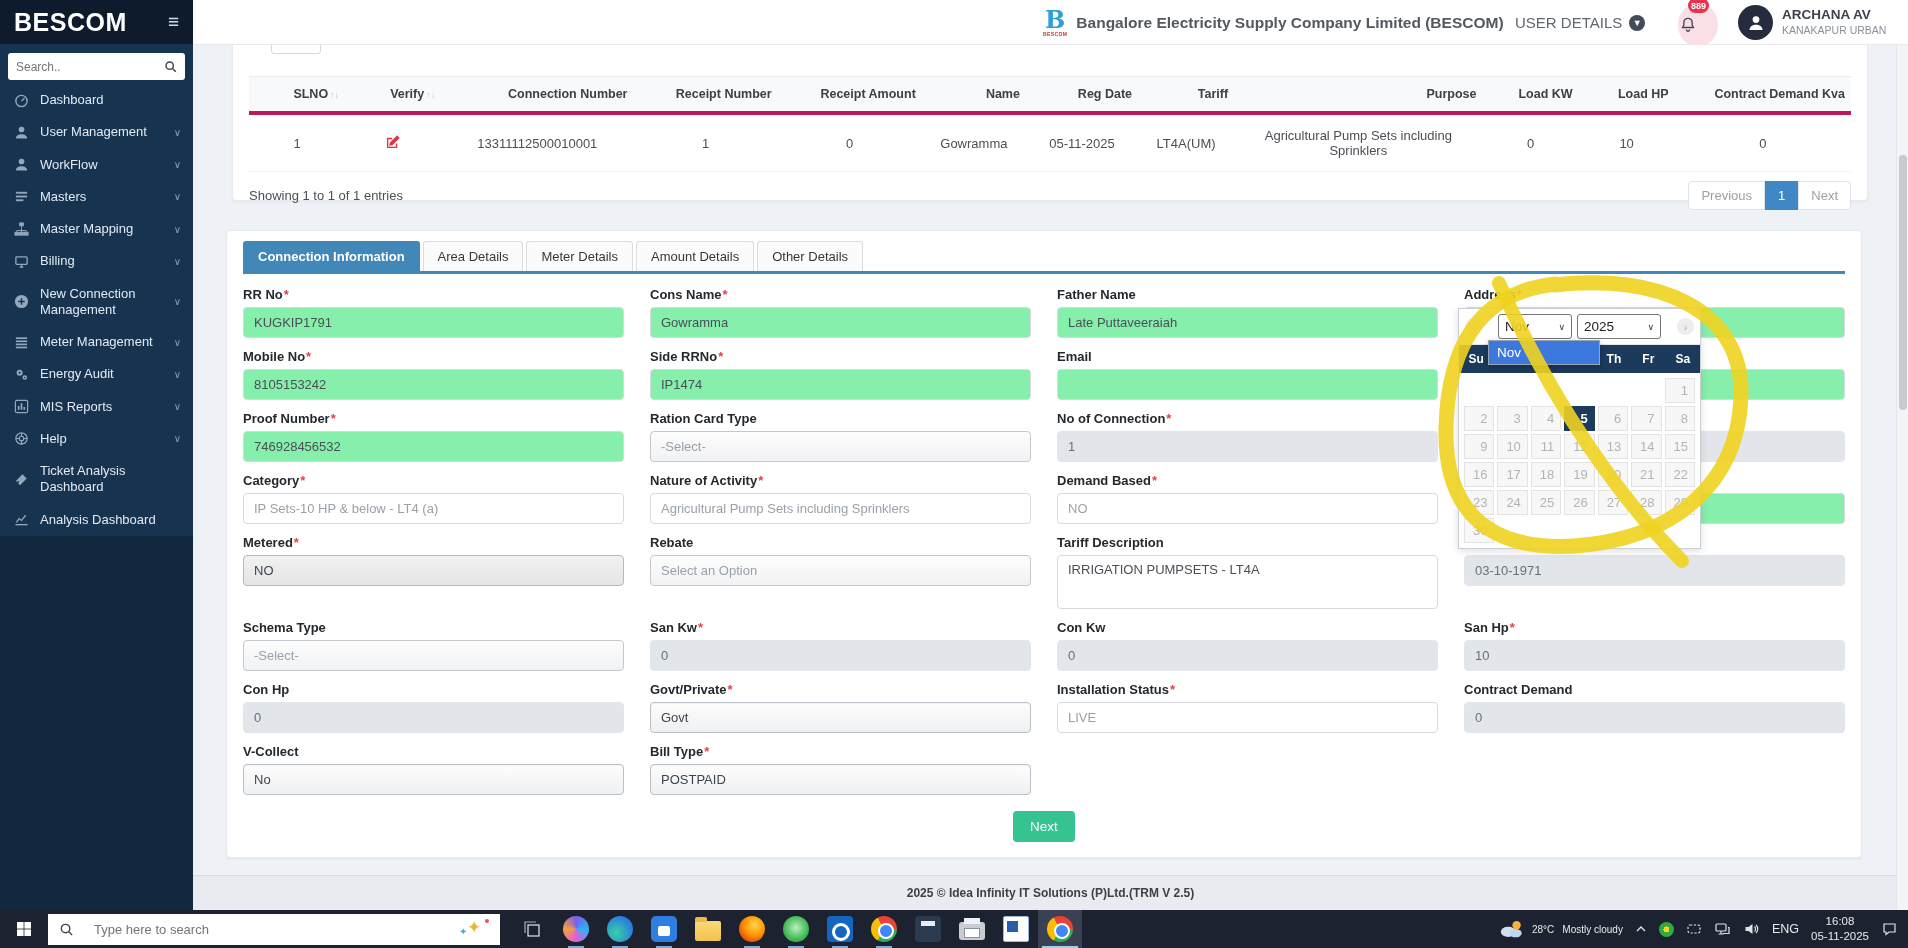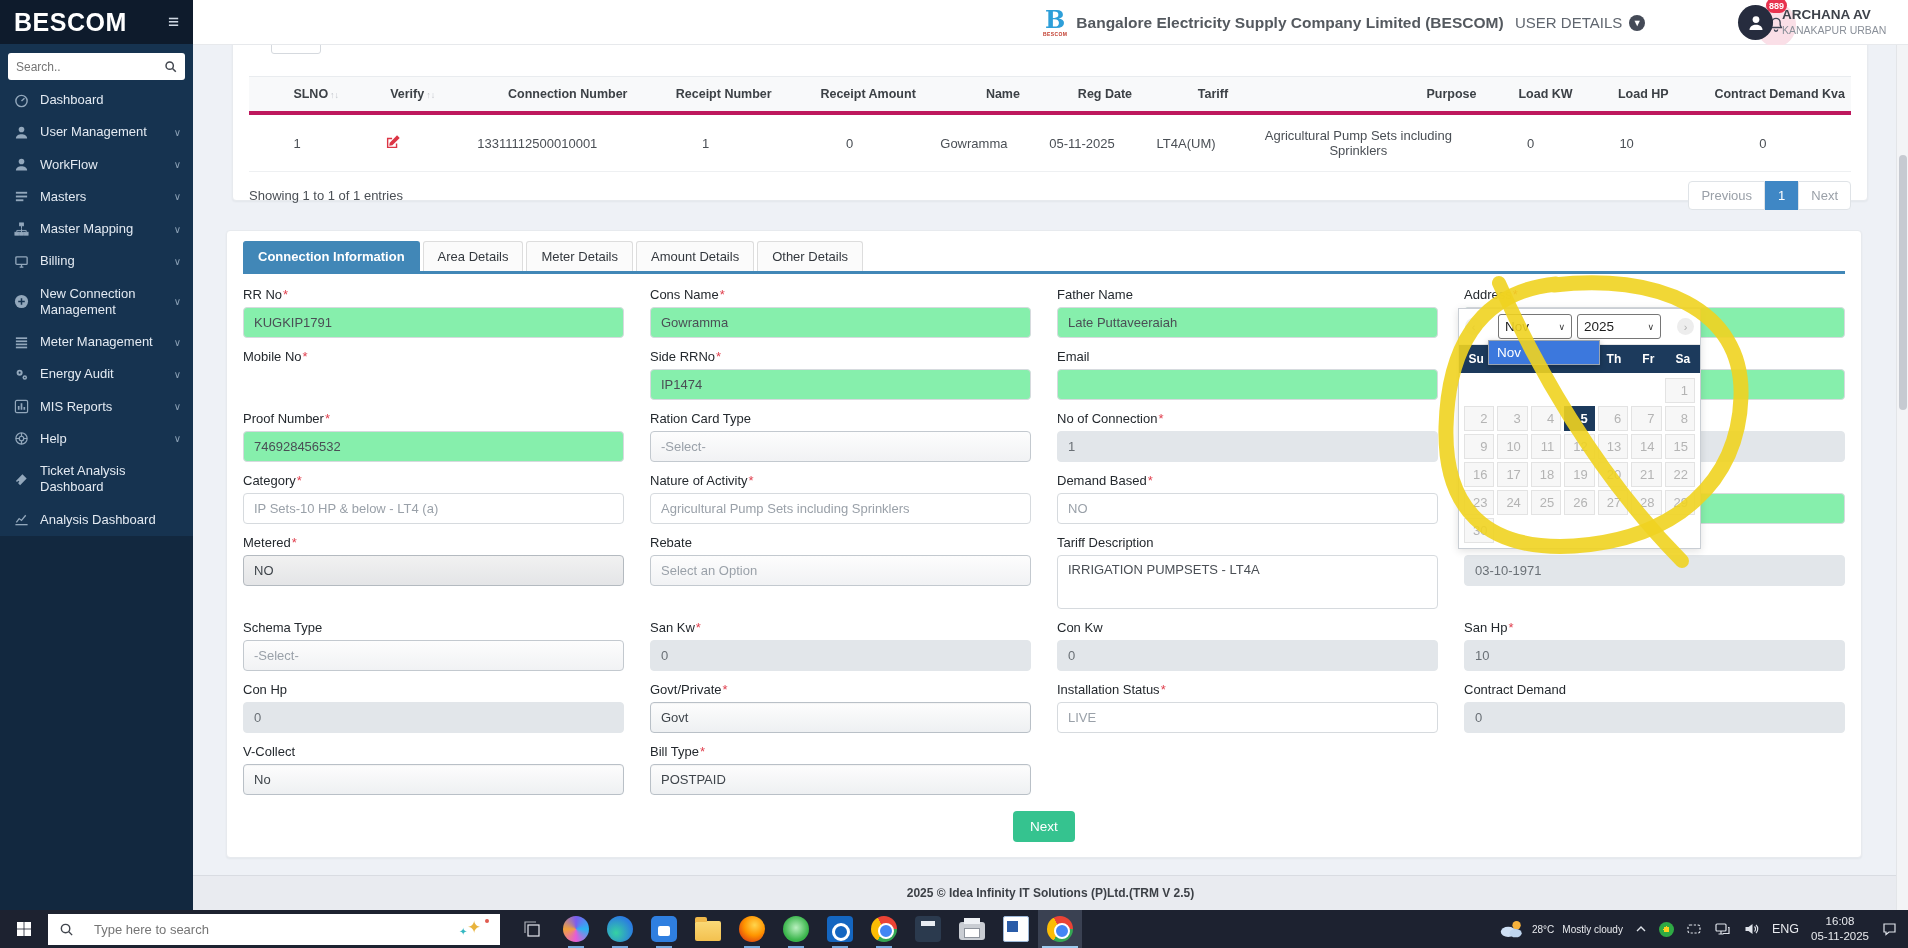--- a/index.html
+++ b/index.html
@@ -24,21 +24,21 @@
 
   
   .header{position:absolute;left:193px;top:0;width:1715px;height:45px;background:#fff;border-bottom:1px solid #e7e9ec}
   .brand{position:absolute;left:850px;top:0;height:45px;display:flex;align-items:center;gap:9px}
   .logo-b{display:flex;flex-direction:column;align-items:center;line-height:1}
   .logo-b .bl{color:#2e9fd9;font-size:24px;font-weight:bold;font-family:"DejaVu Serif",serif}
   .logo-b .bs{color:#c03a2b;font-size:5px;font-weight:bold;letter-spacing:.4px}
   .brand-title{color:#54595f;font-size:15.5px;font-weight:bold}
   .user-details{position:absolute;left:1322px;top:0;height:45px;display:flex;align-items:center;gap:7px;color:#60666f;font-size:15px;cursor:pointer}
   .ud-chev{width:16px;height:16px;border-radius:50%;background:#444a57;color:#fff;font-size:9px;display:flex;align-items:center;justify-content:center}
-  .bell-wrap{position:absolute;left:1563px;top:3px;width:40px;height:44px;border-radius:50%;background:#fadfe7;display:flex;align-items:center;justify-content:center;cursor:pointer}
+  .bell-wrap{position:absolute;left:1485px;top:3px;width:40px;height:44px;border-radius:50%;background:#fadfe7;display:flex;align-items:center;justify-content:flex-start;cursor:pointer}
   .badge{position:absolute;top:-5px;left:10px;min-width:21px;height:15px;border-radius:8px;background:#e8324e;color:#fff;font-size:9px;font-weight:bold;display:flex;align-items:center;justify-content:center;padding:0 3px}
   .avatar{position:absolute;left:1545px;top:5px;width:35px;height:35px;border-radius:50%;background:#262c3e;display:flex;align-items:center;justify-content:center;cursor:pointer}
   .who{position:absolute;left:1589px;top:7px;line-height:1.25}
   .who .nm{color:#3e434b;font-size:13.5px;font-weight:bold}
   .who .br{color:#8a9099;font-size:10.5px}
 
   
   .main{position:absolute;left:193px;top:45px;width:1715px;height:865px;background:#eef1f6;overflow:hidden}
   .card{position:absolute;background:#fff;border:1px solid #e7eaee;border-radius:4px;box-shadow:0 1px 2px rgba(20,30,40,.05)}
   .table-card{left:39px;top:-14px;width:1636px;height:170px}
@@ -56,21 +56,21 @@
   .pg .p.last{border-radius:0 4px 4px 0}
   .pg .active{background:#3f87c5;color:#fff;border-color:#3f87c5;cursor:pointer}
 
   
   .form-card{left:33px;top:185px;width:1636px;height:628px;padding:10px 16px}
   .tabs{display:flex;border-bottom:3px solid #4187b7}
   .tab{font-size:13px;color:#33383e;background:#fbfbfb;border:1px solid #ddd;border-bottom:none;padding:7px 14px;margin-right:3px;border-radius:3px 3px 0 0;cursor:pointer}
   .tab.active{background:#4187b7;color:#fff;border-color:#4187b7;font-weight:bold}
   .fgrid{display:grid;grid-template-columns:repeat(4,1fr);column-gap:26px;row-gap:11px;margin-top:13px}
   .fld{position:relative}
-  .lbl{min-height:15px;margin-bottom:5px;font-size:13px;font-weight:normal;color:#24292e}
+  .lbl{min-height:15px;margin-bottom:5px;font-size:13px;font-weight:bold;color:#24292e}
   .star{color:#e0414f;margin-left:1px}
   .ctrl{height:31px;width:100%;border-radius:4px;font-size:13px;padding:0 10px;display:flex;align-items:center;font-family:inherit;outline:none}
   input.ctrl{display:block}
   .t-white{background:#86efac;border:1px solid #d6dade;color:#4a4f55}
   .t-ph{background:#fff;border:1px solid #d6dade;color:#9aa1a9}
   .t-gray{background:#e2e6ea;border:1px solid #e2e6ea;color:#6a7076}
   .t-sel{background:linear-gradient(#fdfdfd,#eef0f2);border:1px solid #b9c0c7;box-shadow:inset 0 1px 1px rgba(0,0,0,.04);color:#3f454b}
   .t-sel-ph{background:linear-gradient(#fdfdfd,#f1f2f4);border:1px solid #c3c9cf;color:#9aa1a9}
   .t-sel-gray{background:linear-gradient(#f1f1f1,#e4e5e7);border:1px solid #b4bac0;color:#3f454b}
   textarea.ctrl{height:54px;padding:6px 10px;resize:none;background:#fff;border:1px solid #d6dade;color:#4a4f55;line-height:1.3}
@@ -485,20 +485,21 @@
           </div>
 
           <svg class="annot" viewBox="0 0 430 610">
             <path d="M150 18 C 250 6, 340 40, 337 130 C 334 215, 272 272, 170 279 C 80 284, 40 240, 42 160 C 44 85, 72 25, 152 17" fill="none" stroke="#f0d320" stroke-width="15" stroke-linecap="round" opacity="0.9"></path>
             <path d="M95 16 C 130 95, 190 205, 278 294" fill="none" stroke="#f0d320" stroke-width="14" stroke-linecap="round" opacity="0.9"></path>
           </svg>
         </div>
 
         <div class="fld">
             <div class="lbl"><span>Mobile No</span><span class="star">*</span></div>
+            <input class="ctrl t-white" value="8105153242" style="">
           </div>
         <div class="fld">
             <div class="lbl"><span>Side RRNo</span><span class="star">*</span></div>
             <input class="ctrl t-white" value="IP1474" style="">
           </div>
         <div class="fld">
             <div class="lbl"><span>Email</span></div>
             <input class="ctrl t-white" value="" style="">
           </div>
         <div class="fld">

